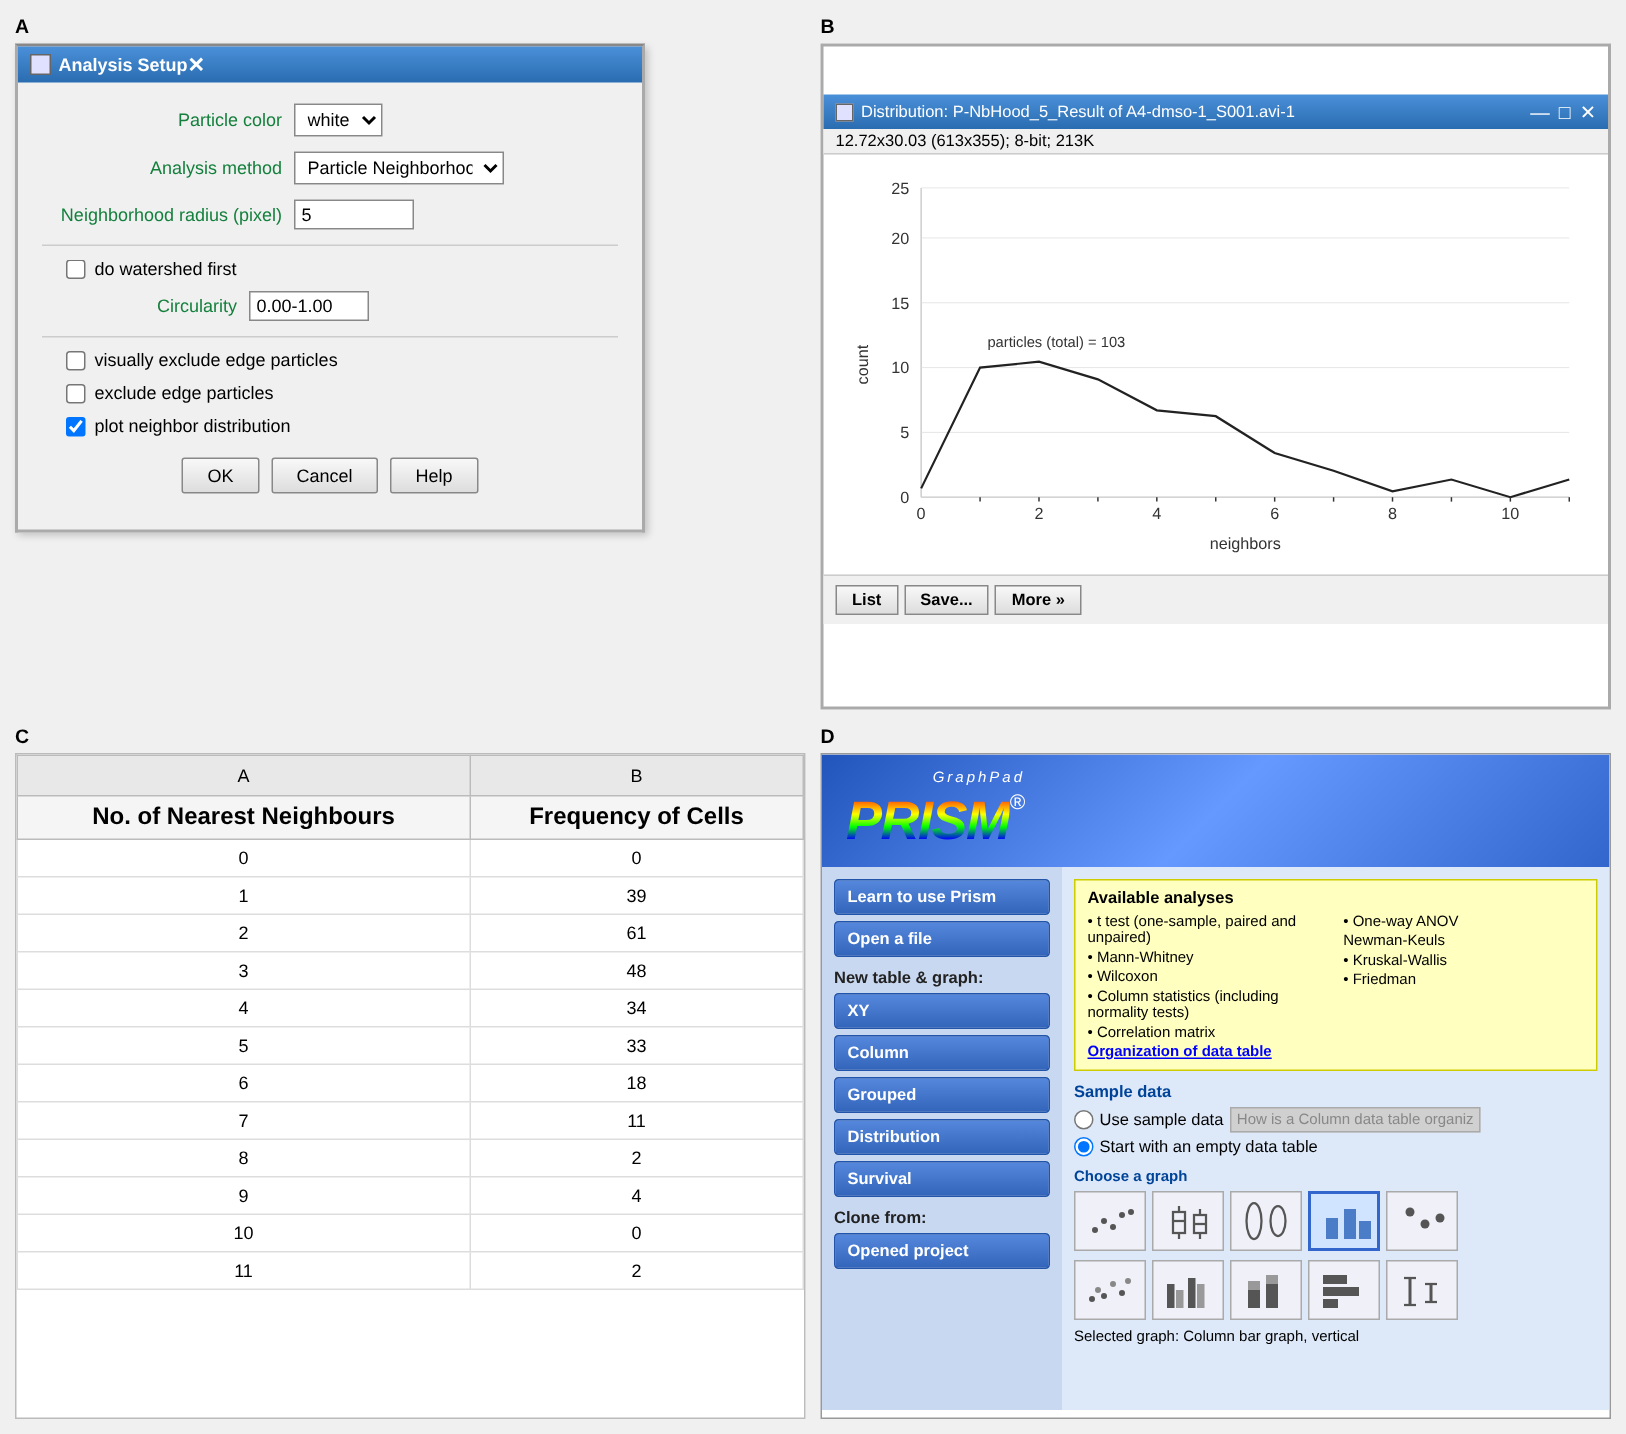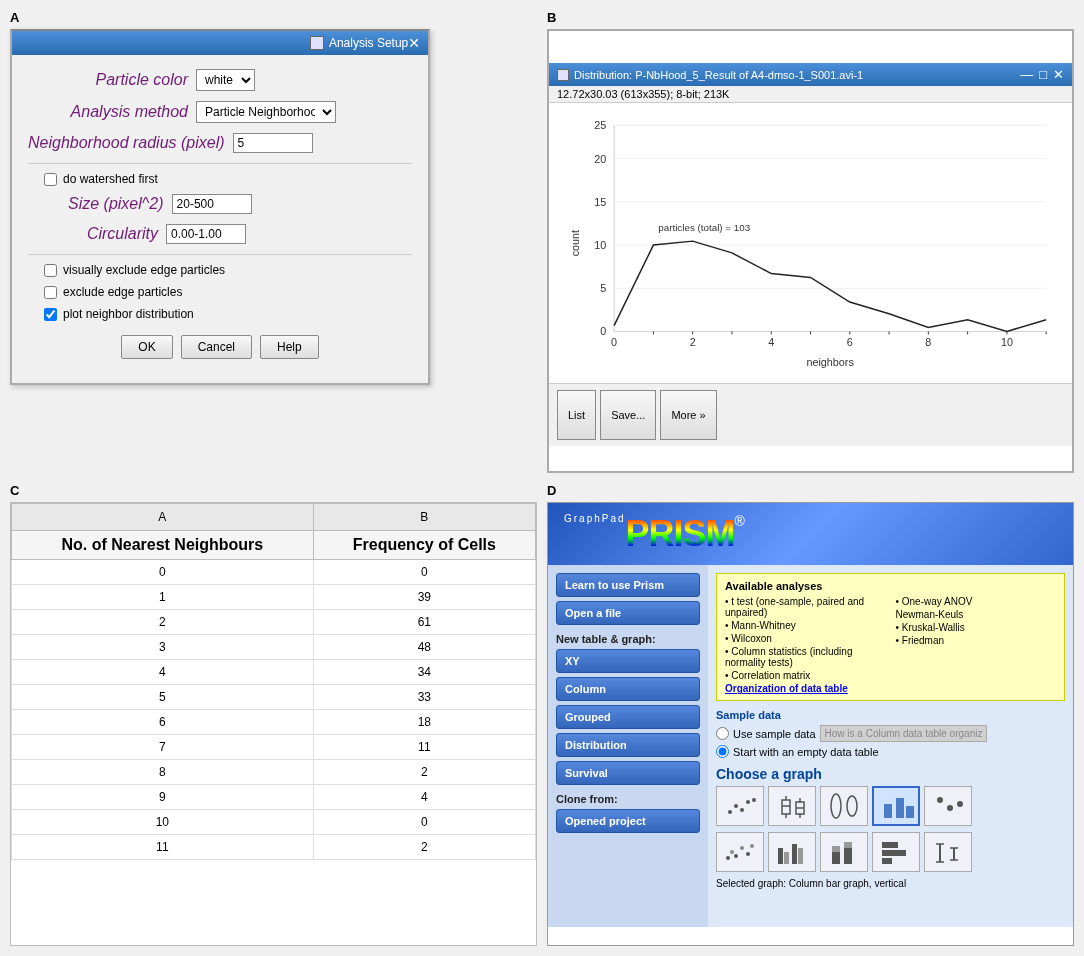--- a/index.html
+++ b/index.html
@@ -32,24 +32,24 @@
       border: 2px solid #aaa;
       border-top: 2px solid #888;
       width: 420px;
       box-shadow: 2px 2px 5px rgba(0,0,0,0.2);
     }
     .window-titlebar {
       background: linear-gradient(to bottom, #4a90d9, #2a6cb0);
       color: white;
       padding: 4px 8px;
       display: flex;
-      justify-content: flex-end;
+      justify-content: flex-start;
       align-items: center;
       font-size: 12px;
-      font-weight: normal;
+      font-weight: bold;
     }
     .window-titlebar .title-icon {
       width: 14px; height: 14px;
       background: #e0e0ff;
       border: 1px solid #666;
       display: inline-block;
       margin-right: 5px;
     }
     .window-close {
       cursor: pointer;
@@ -58,23 +58,22 @@
     }
     .window-body {
       padding: 14px 16px;
     }
     .form-row {
       display: flex;
       align-items: center;
       margin-bottom: 10px;
     }
     .form-row label {
-      color: #701a75;
-      font-size: 16px;
-      font-style: italic;
+      color: #15803d;
+      font-size: 12px;
     }
     .form-row .label-right {
       text-align: right;
       min-width: 160px;
       margin-right: 8px;
     }
     select.win-select {
       padding: 2px 4px;
       font-size: 12px;
       border: 1px solid #888;
@@ -156,25 +155,26 @@
       height: 100%;
     }
     .chart-toolbar {
       padding: 6px 8px;
       background: #f0f0f0;
       border-top: 1px solid #ccc;
       display: flex;
       gap: 4px;
     }
     .chart-btn {
-      padding: 18px 10px;
+      padding: 3px 10px;
       font-size: 11px;
       border: 1px solid #888;
       background: linear-gradient(to bottom, #f8f8f8, #ddd);
       cursor: pointer;
+      font-weight: bold;
     }
     
     .panel-c { display: flex; flex-direction: column; }
     .data-table-container {
       background: white;
       border: 1px solid #bbb;
       overflow: auto;
       flex: 1;
     }
     table.data-table {
@@ -217,21 +217,21 @@
       font-weight: bold;
     }
     .prism-header {
       background: linear-gradient(135deg, #2255bb, #6699ff, #3366cc);
       padding: 10px 16px;
       display: flex;
       align-items: center;
       gap: 16px;
     }
     .prism-logo-area {
-      display: flex; flex-direction: row; align-items: flex-start;
+      display: flex; flex-direction: column; align-items: flex-end; font-style: italic;
     }
     .prism-graphpad-text {
       color: white;
       font-size: 10px;
       letter-spacing: 2px;
       margin-bottom: 2px;
     }
     .prism-logo-text {
       font-size: 36px;
       font-weight: bold;
@@ -309,21 +309,21 @@
     .sample-data-section {
       margin-bottom: 8px;
     }
     .sample-data-section h4 {
       font-size: 11px; font-weight: bold; color: #004499; margin-bottom: 4px;
     }
     .radio-row {
       display: flex; align-items: center; gap: 4px; margin-bottom: 3px; font-size: 11px;
     }
     .choose-graph-section h4 {
-      font-size: 14px; font-weight: bold; color: #004499; margin-bottom: 4px;
+      font-size: 10px; font-weight: bold; color: #004499; margin-bottom: 4px;
     }
     .graph-icons {
       display: flex; flex-wrap: wrap; gap: 4px; margin-bottom: 6px;
     }
     .graph-icon-btn {
       width: 48px; height: 40px;
       border: 1px solid #aaa;
       background: #f0f0f8;
       cursor: pointer;
       display: flex; align-items: center; justify-content: center;
@@ -369,24 +369,20 @@
           </select>
         </div>
         <div class="form-row">
           <label class="label-right">Neighborhood radius (pixel)</label>
           <input class="win-input" type="text" value="5" style="">
         </div>
         <div class="divider-row"></div>
         <div class="checkbox-row">
           <input type="checkbox" style="">
           <label>do watershed first</label>
-        </div>
-        <div class="form-row" style="margin-left:40px;">
-          <label class="label-right" style="min-width:90px;">Size (pixel^2)</label>
-          <input class="win-input" type="text" value="20-500" style="">
         </div>
         <div class="form-row" style="margin-left:40px;">
           <label class="label-right" style="min-width:90px;">Circularity</label>
           <input class="win-input" type="text" value="0.00-1.00" style="">
         </div>
         <div class="divider-row"></div>
         <div class="checkbox-row">
           <input type="checkbox" style="">
           <label>visually exclude edge particles</label>
         </div>

